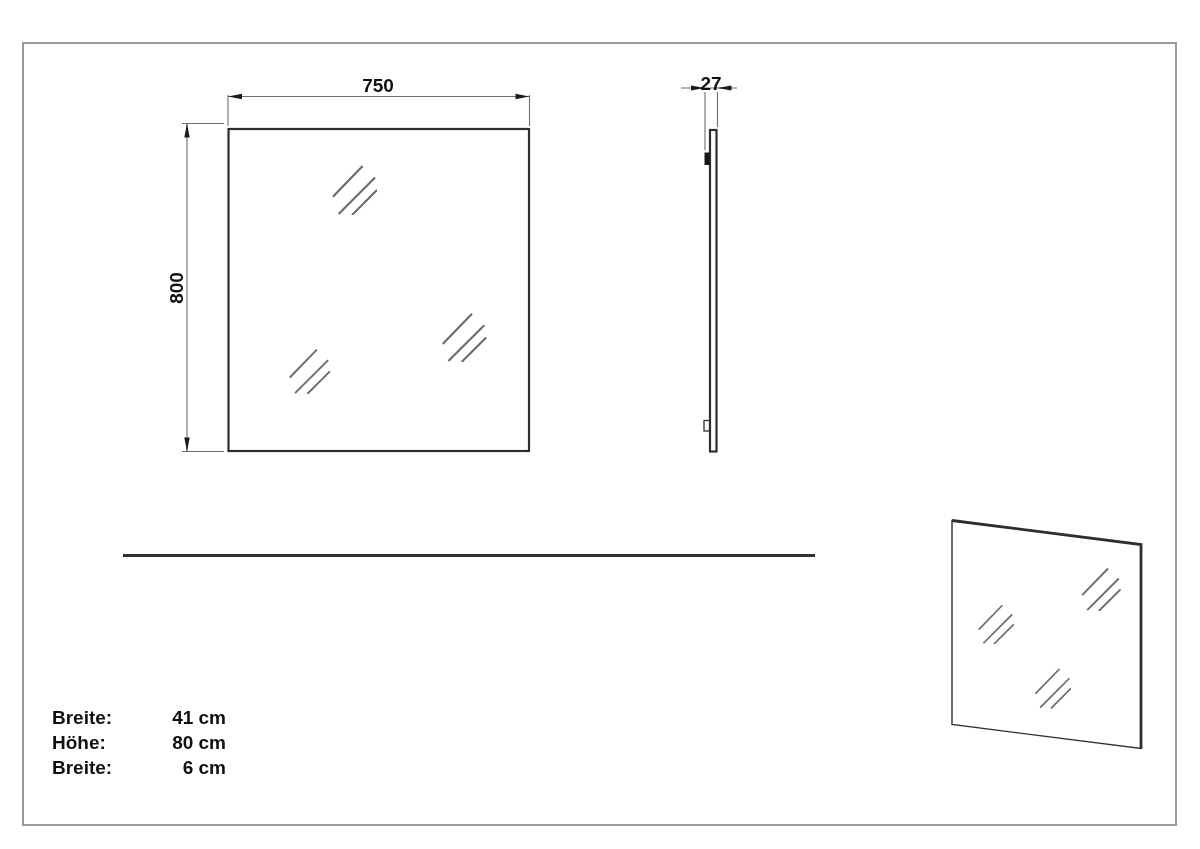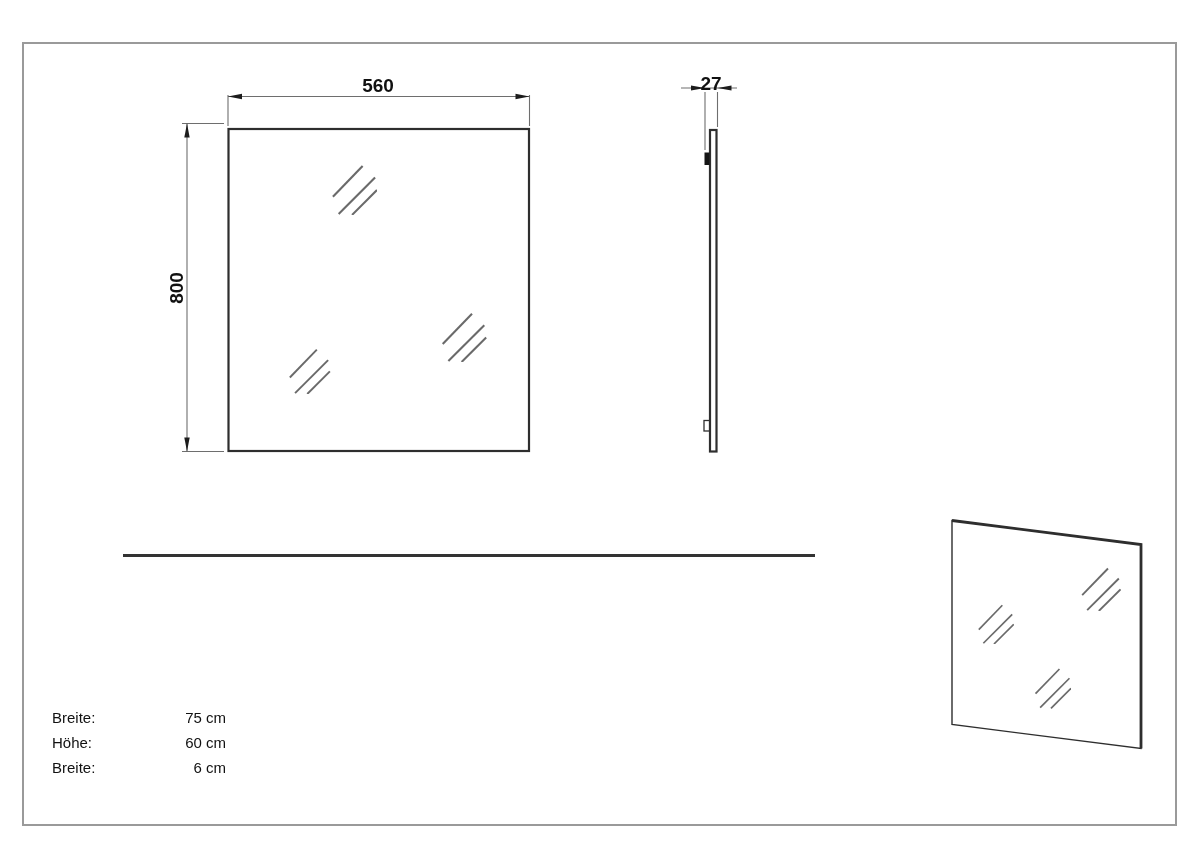--- a/index.html
+++ b/index.html
@@ -46,21 +46,21 @@
   .dim-label-center{transform:translateX(-50%);}
   .dim-label-rot{transform:translate(-50%,-50%) rotate(-90deg);}
   .info{
     position:absolute;left:52px;top:705px;width:174px;
   }
   .info .title{
     font-size:23px;font-weight:bold;line-height:26px;margin:0 0 1px 0;
   }
   .spec-row{
     display:flex;justify-content:space-between;
-    font-size:15px;line-height:25px;font-weight:normal;gap:12px;
+    font-size:19px;line-height:25px;font-weight:bold;gap:12px;
   }
   .ground{
     position:absolute;left:123px;top:554px;width:692px;height:3px;
     background:#333333;
   }
 </style>
 </head>
 <body>
 
 <div class="page">
@@ -117,32 +117,32 @@
       <polygon class="objfill" points="952,520.5 1141,544.5 1141,748.5 952,724.5" stroke-width="1.4"></polygon>
       <path class="obj" d="M952,520.5 L1141,544.5 L1141,748.5" stroke-width="2.8"></path>
       <use href="#refl" x="1080" y="566" width="41" height="45"></use>
       <use href="#refl" x="977" y="603" width="37" height="41"></use>
       <use href="#refl" x="1034" y="666" width="37" height="43"></use>
     </g>
   </svg>
 
   <div class="ground"></div>
 
-  <div class="label dim-label-center" style="left:378px;top:76px;">560</div>
+  <div class="label dim-label-center" style="left:378px;top:76px;">750</div>
   <div class="label dim-label-rot" style="left:176px;top:288px;">800</div>
   <div class="label dim-label-center" style="left:711px;top:74px;">27</div>
 
   <div class="info">
     <div class="spec-row">
       <span>Breite:</span>
-      <span>75 cm</span>
+      <span>41 cm</span>
     </div>
     <div class="spec-row">
       <span>Höhe:</span>
-      <span>60 cm</span>
+      <span>80 cm</span>
     </div>
     <div class="spec-row">
       <span>Breite:</span>
       <span>6 cm</span>
     </div>
   </div>
 
 </div>
 
 </body></html>

